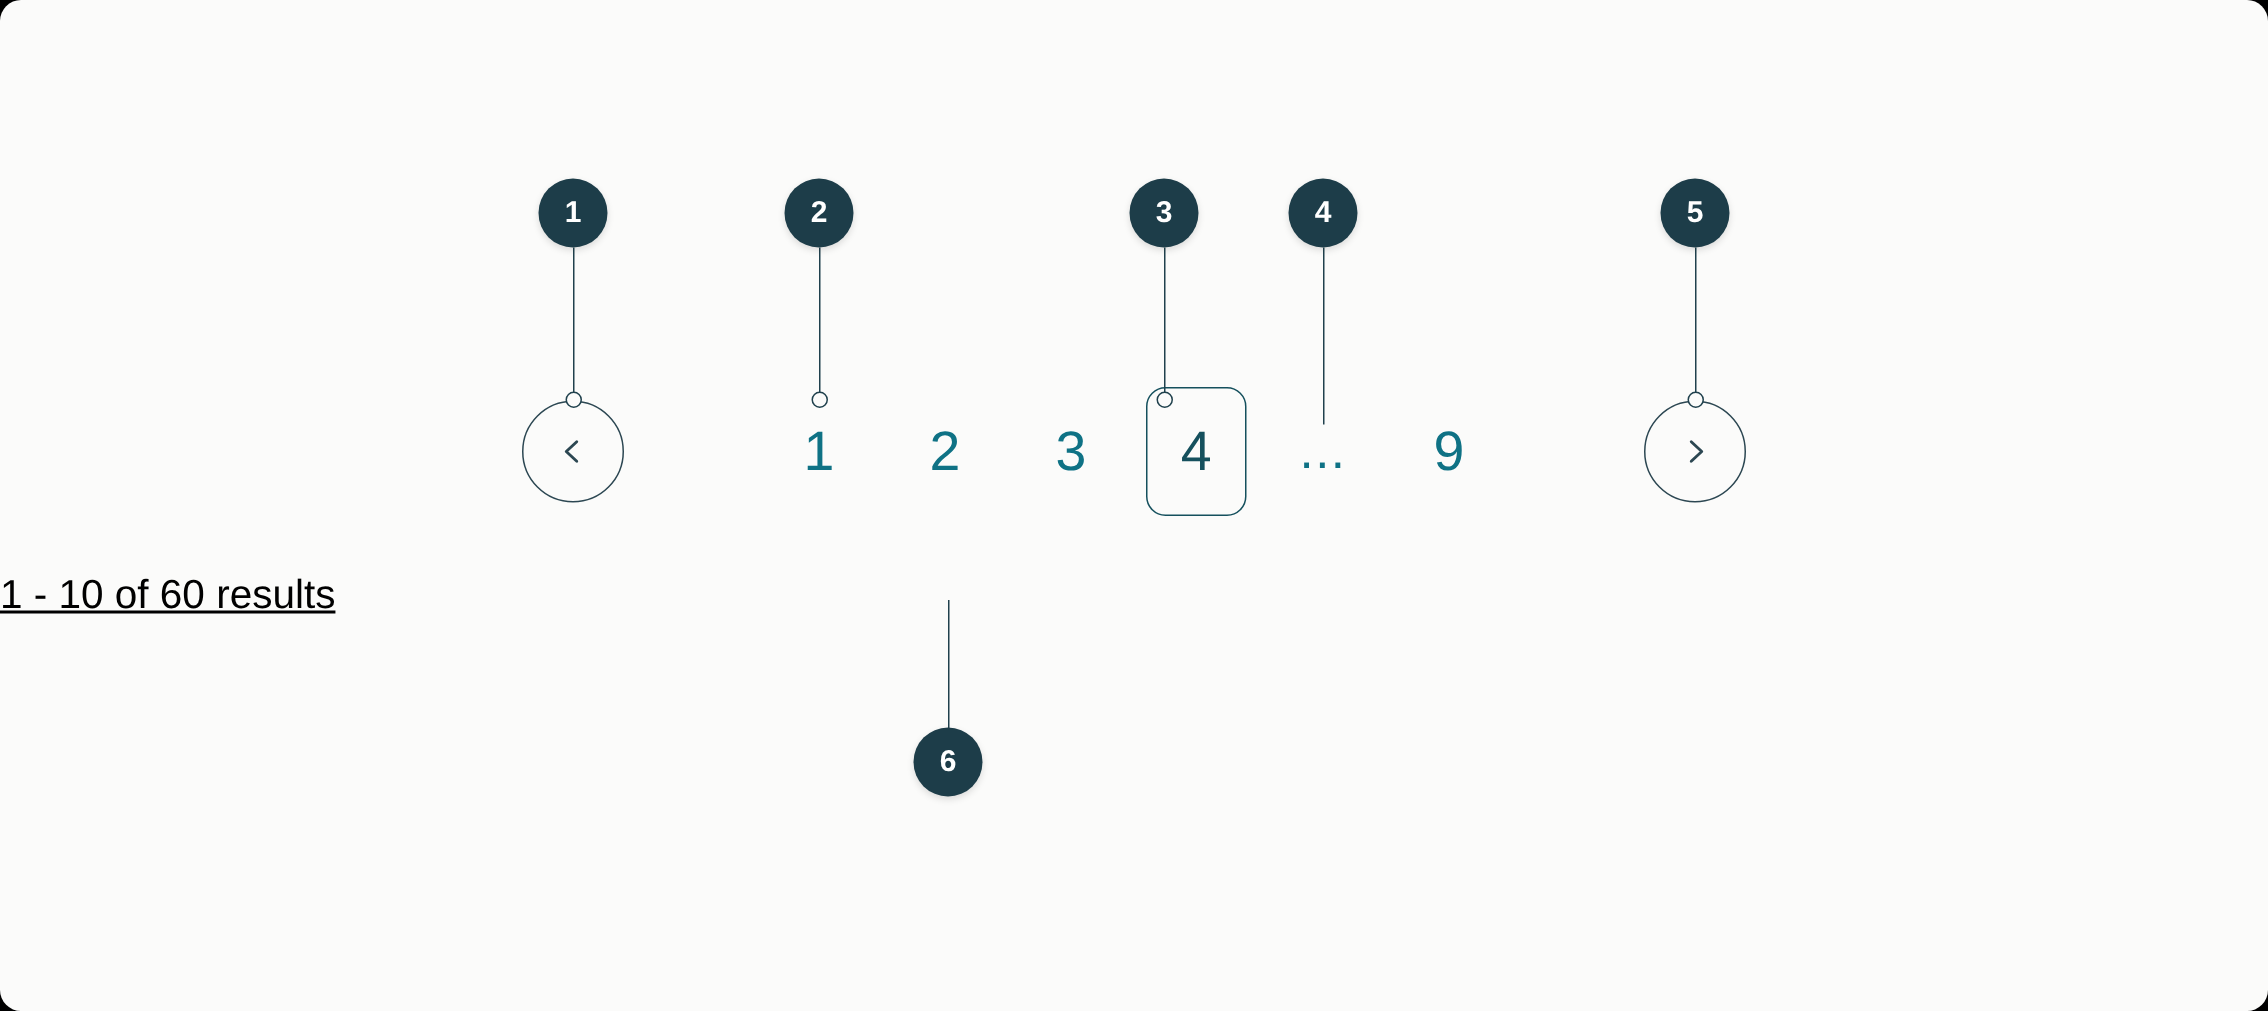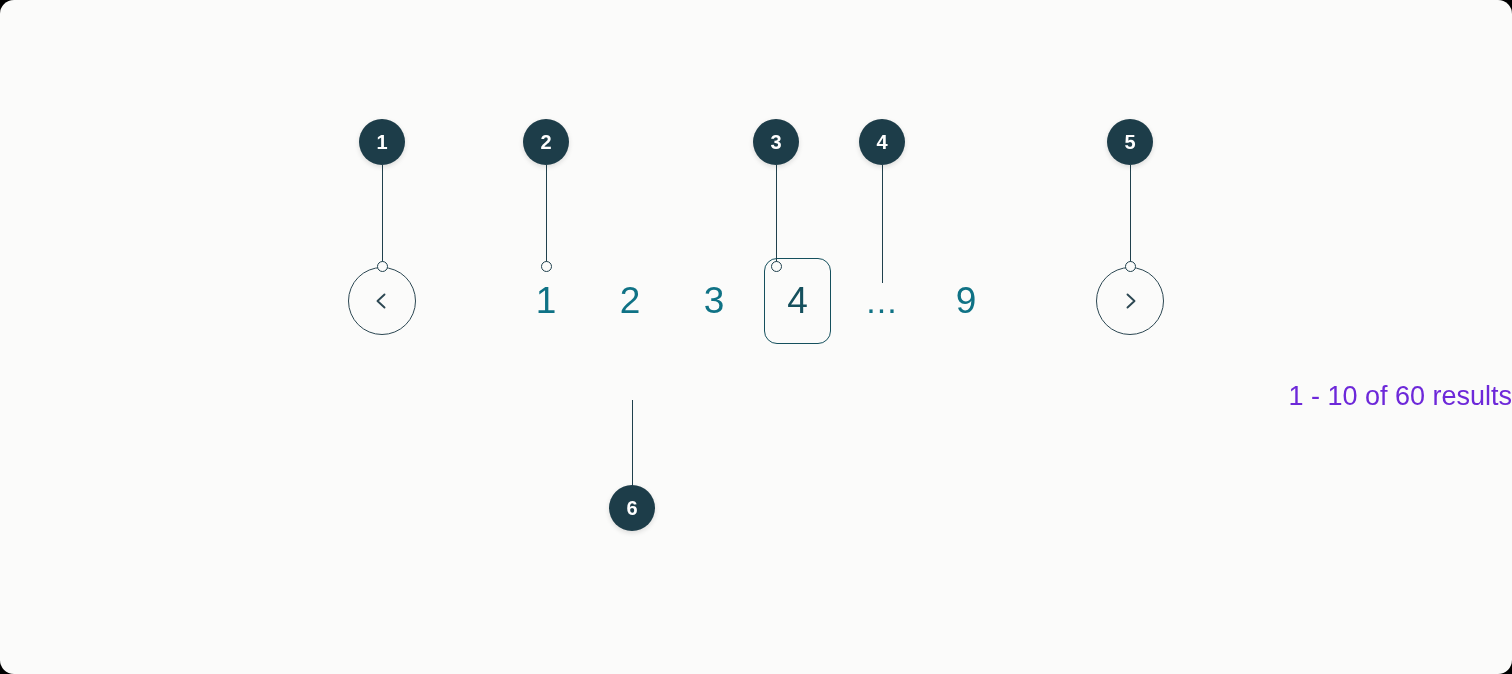--- a/index.html
+++ b/index.html
@@ -89,25 +89,26 @@
     background: transparent;
     cursor: pointer;
     user-select: none;
   }
 
   .results-text {
     position: absolute;
     left: 0;
     top: 381px;
     width: 1512px;
-    text-align: right;
+    text-align: left;
     font-size: 27px;
-    color: #6d28d9;
-    font-family: "Liberation Sans", sans-serif;
-    user-select: none;
+    color: #000000;
+    font-family: "Liberation Sans", sans-serif;
+    user-select: none;
+    text-decoration: underline;
   }
 
   
   .callout-layer {
     position: absolute;
     inset: 0;
     pointer-events: none;
   }
 
   .callout-line {

